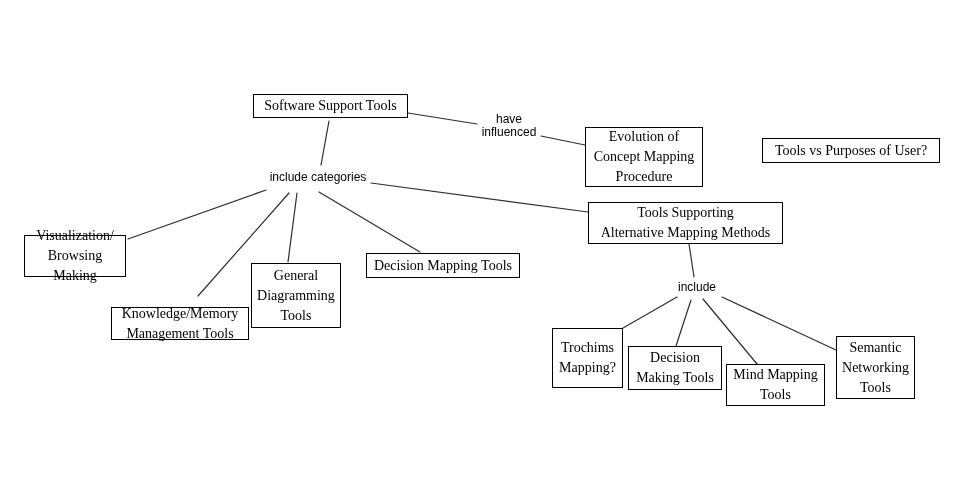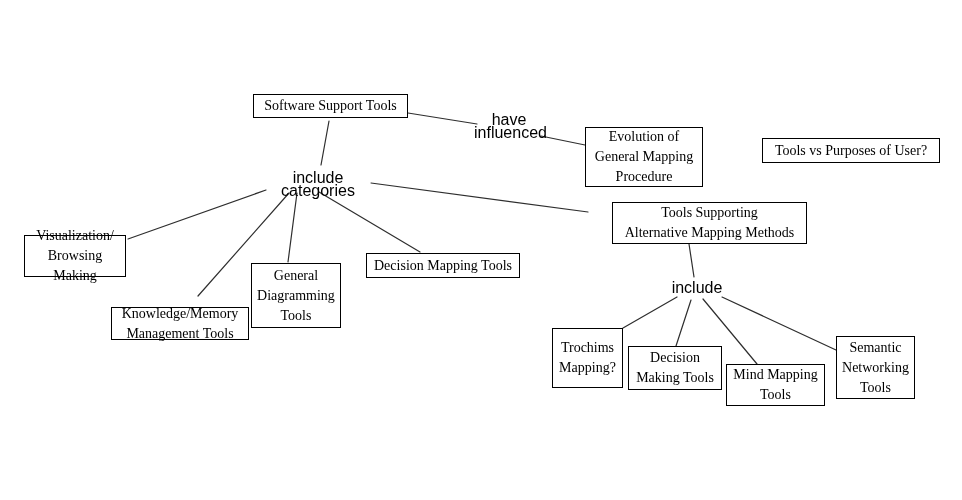--- a/index.html
+++ b/index.html
@@ -29,21 +29,21 @@
     white-space: pre-line;
     display: flex;
     align-items: center;
     justify-content: center;
     cursor: default;
   }
   .link-label {
     position: absolute;
     box-sizing: border-box;
     font-family: "Liberation Sans", sans-serif;
-    font-size: 16px;
+    font-size: 12px;
     line-height: 13px;
     color: #000000;
     text-align: center;
     white-space: pre-line;
   }
 </style>
 </head>
 <body>
 
 <div id="canvas">
@@ -62,38 +62,38 @@
       <line x1="677" y1="297" x2="623" y2="328"></line>
       <line x1="691" y1="300" x2="676" y2="346"></line>
       <line x1="703" y1="299" x2="757" y2="364"></line>
       <line x1="722" y1="297" x2="836" y2="350"></line>
     </g>
   </svg>
 
   <div class="node" style="left:253px; top:94px; width:155px; height:24px;">Software Support Tools</div>
 
   <div class="node" style="left:585px; top:127px; width:118px; height:60px;">Evolution of
-General Mapping
+Concept Mapping
 Procedure</div>
 
   <div class="node" style="left:762px; top:138px; width:178px; height:25px;">Tools vs Purposes of User?</div>
 
   <div class="node" style="left:24px; top:235px; width:102px; height:42px;">Visualization/
 Browsing Making</div>
 
   <div class="node" style="left:111px; top:299px; width:138px; height:33px;margin-top:8px;">Knowledge/Memory
 Management Tools</div>
 
   <div class="node" style="left:251px; top:263px; width:90px; height:65px;">General
 Diagramming
 Tools</div>
 
   <div class="node" style="left:366px; top:253px; width:154px; height:25px;">Decision Mapping Tools</div>
 
-  <div class="node" style="left:612px; top:202px; width:195px; height:42px;">Tools Supporting
+  <div class="node" style="left:588px; top:202px; width:195px; height:42px;">Tools Supporting
 Alternative Mapping Methods</div>
 
   <div class="node" style="left:552px; top:328px; width:71px; height:60px;">Trochims
 Mapping?</div>
 
   <div class="node" style="left:628px; top:346px; width:94px; height:44px;">Decision
 Making Tools</div>
 
   <div class="node" style="left:726px; top:364px; width:99px; height:42px;">Mind Mapping
 Tools</div>

